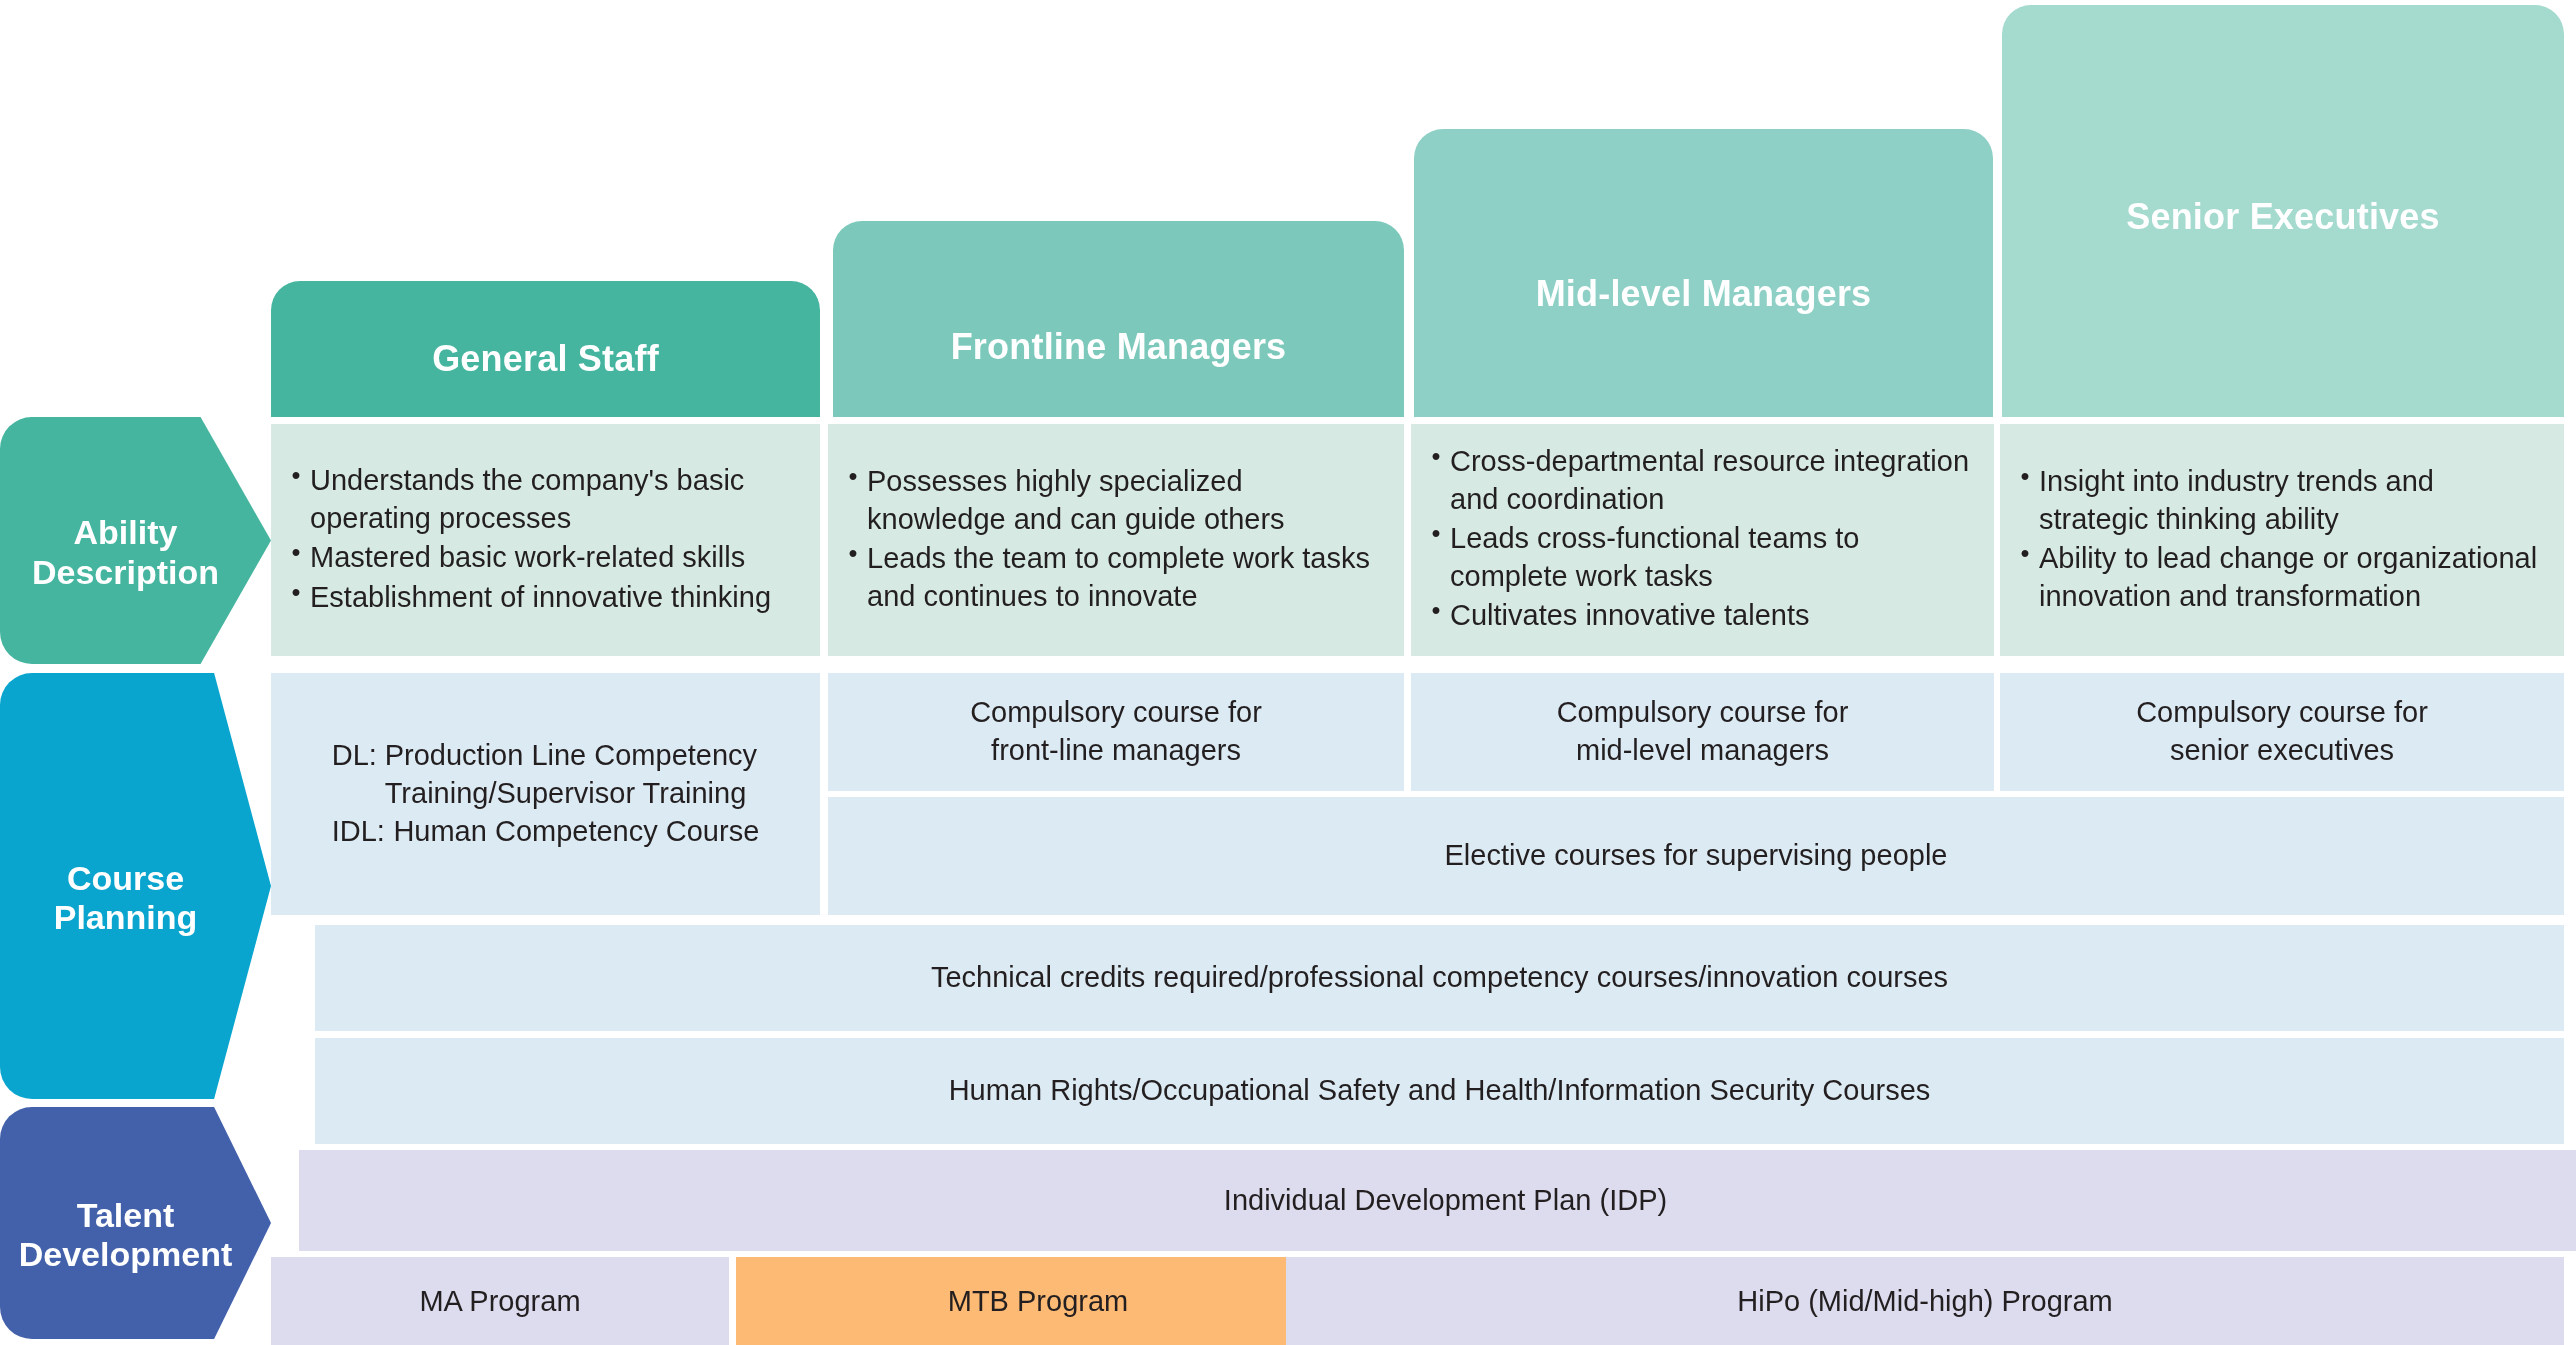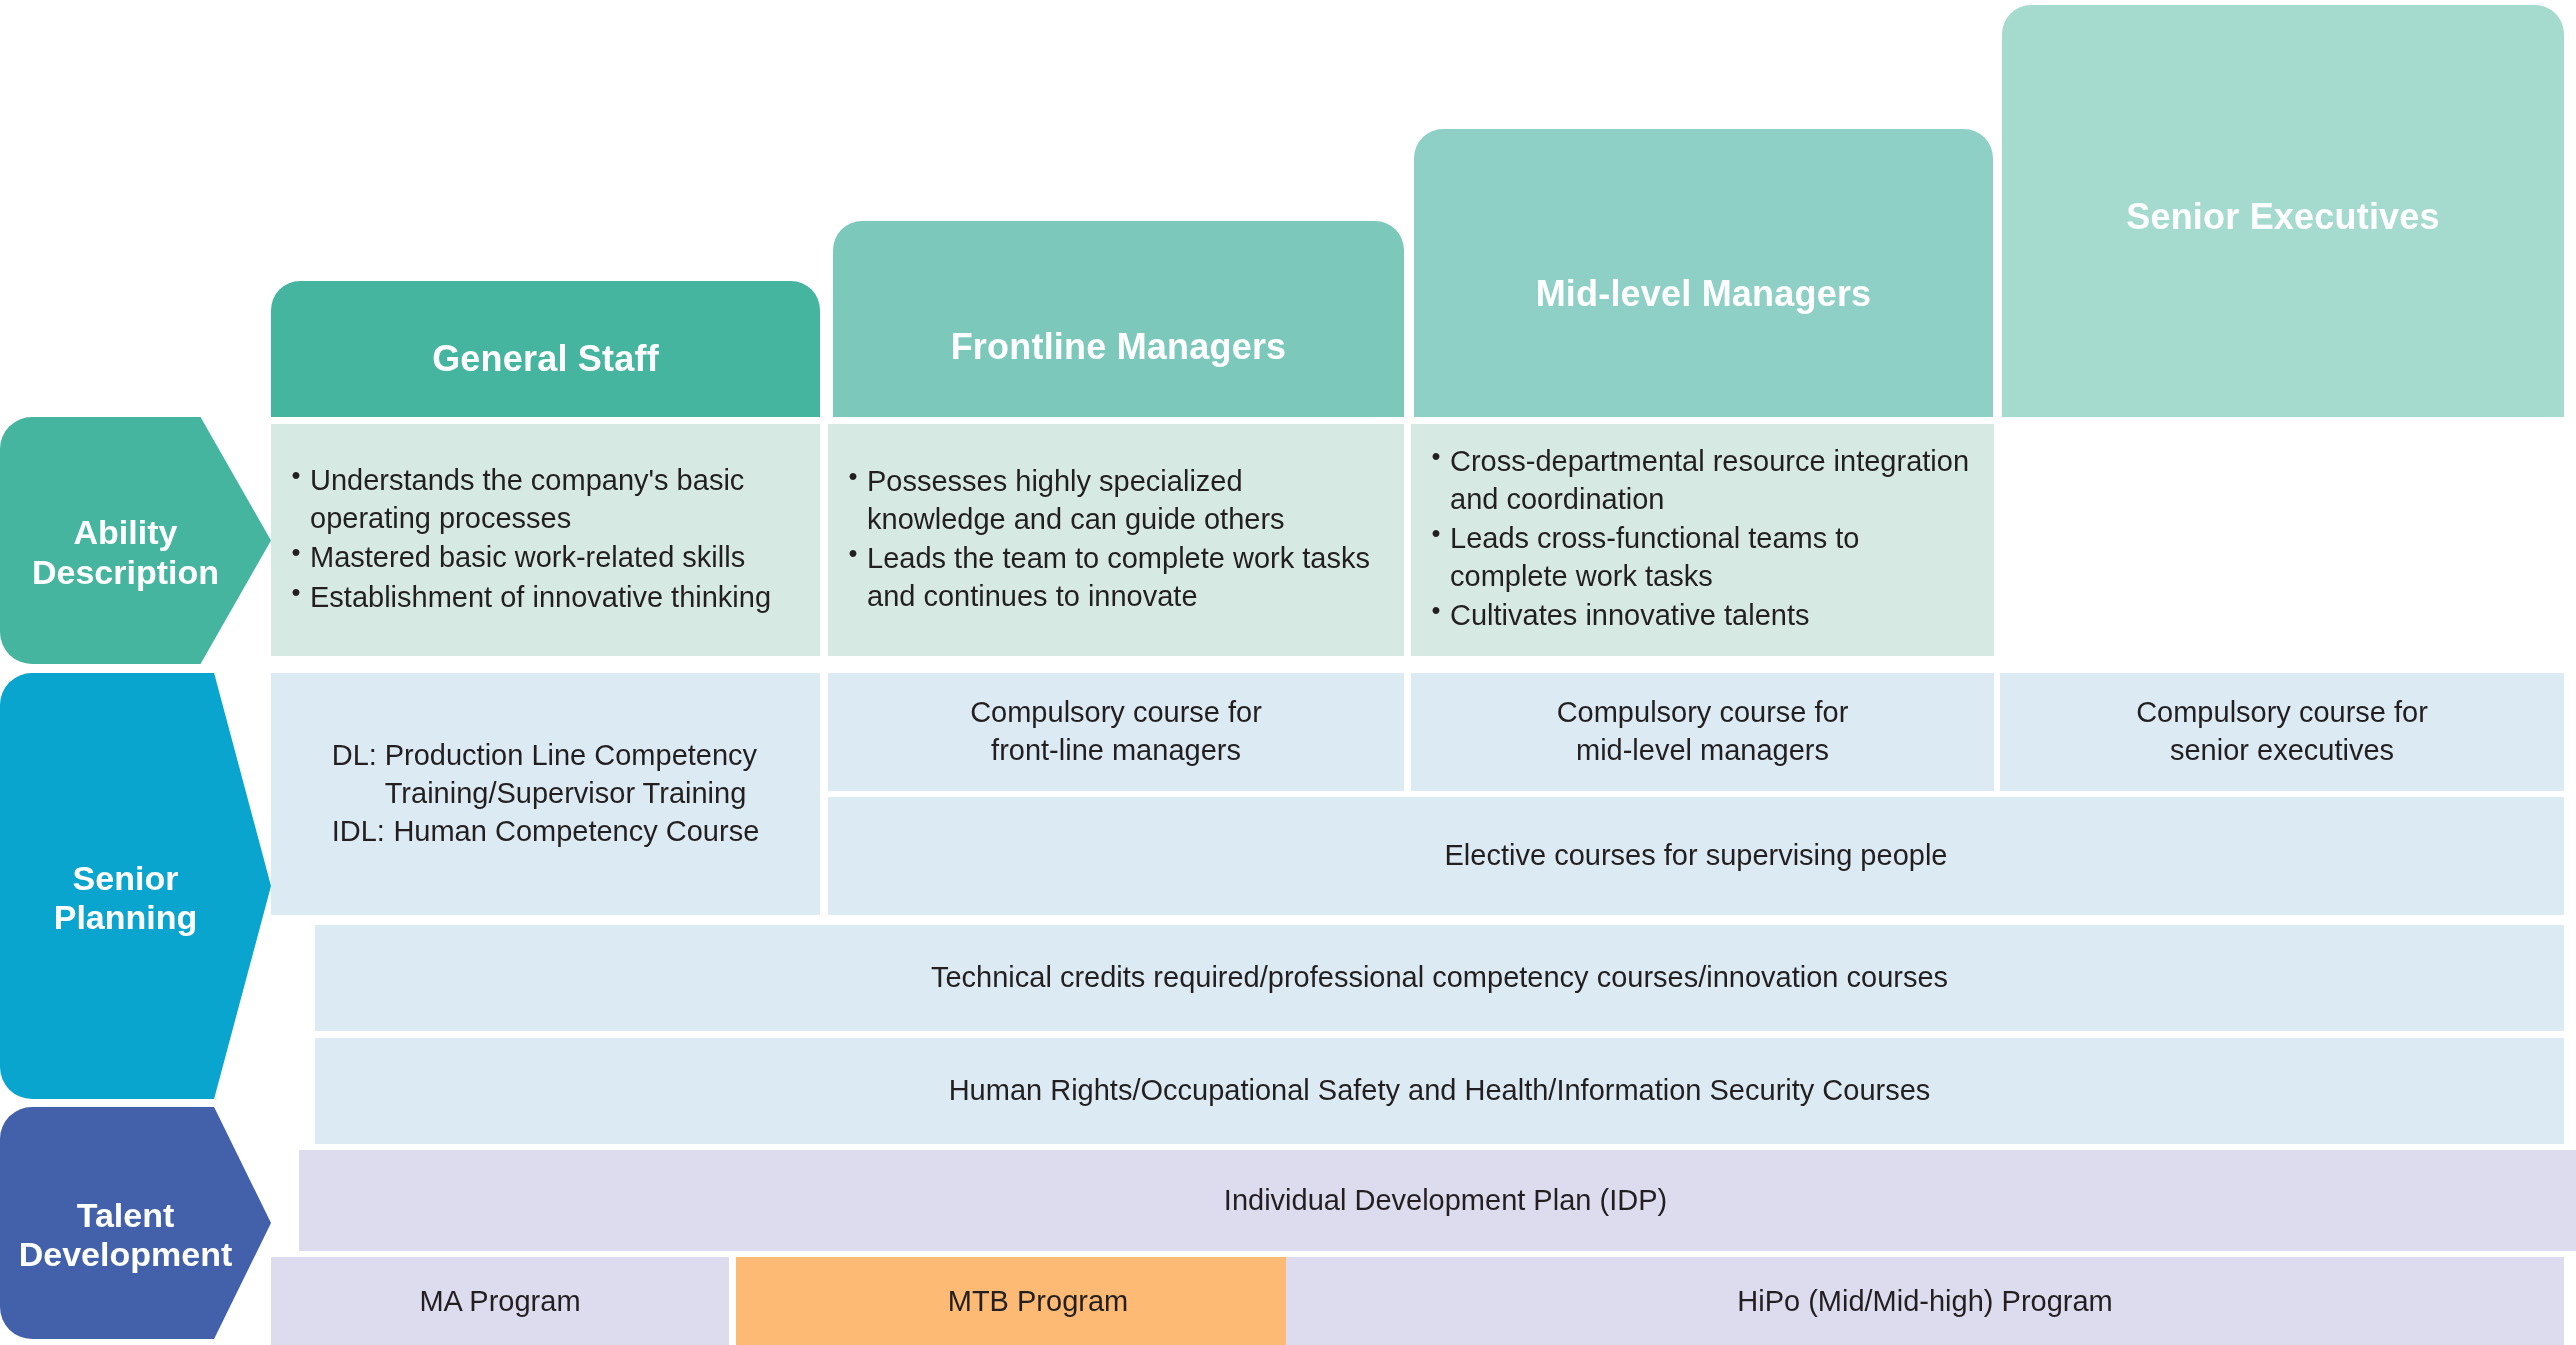--- a/index.html
+++ b/index.html
@@ -83,21 +83,21 @@
     <div class="stxt">
       <span>Ability</span><br>
       <span>Description</span>
     </div>
   </div>
 
   <div class="stage" style="left:0;top:673px;width:271px;height:426px;background:#0aa5ce;font-size:34px;
               border-radius:32px 0 0 32px;
               clip-path:polygon(0 0, 79% 0, 100% 50%, 79% 100%, 0 100%);">
     <div class="stxt">
-      <span>Senior</span><br>
+      <span>Course</span><br>
       <span>Planning</span>
     </div>
   </div>
 
   <div class="stage" style="left:0;top:1107px;width:271px;height:232px;background:#4360ab;font-size:34px;
               border-radius:32px 0 0 32px;
               clip-path:polygon(0 0, 79% 0, 100% 50%, 79% 100%, 0 100%);">
     <div class="stxt">
       <span>Talent</span><br>
       <span>Development</span>
@@ -120,20 +120,26 @@
   </div>
 
   <div class="cell" style="left:1411px;top:424px;width:583px;height:232px;background:#d6eae3;padding:15.3px 19px 15.3px 17px;font-size:29px;">
     <ul class="bullets inner">
       <li>Cross-departmental resource integration and coordination</li>
       <li>Leads cross-functional teams to complete work tasks</li>
       <li>Cultivates innovative talents</li>
     </ul>
   </div>
 
+  <div class="cell" style="left:2000px;top:424px;width:564px;height:232px;background:#d6eae3;padding:15.3px 19px 15.3px 17px;font-size:29px;">
+    <ul class="bullets inner">
+      <li>Insight into industry trends and strategic thinking ability</li>
+      <li>Ability to lead change or organizational innovation and transformation</li>
+    </ul>
+  </div>
 
   <div class="cell center" style="left:271px;top:673px;width:549px;height:242px;background:#dceaf3;padding:0 15.3px;font-size:29px;">
     <div class="inner" style="text-align:center;">
       <div class="dlblock">
         <div class="dlrow">
           <span class="dlkey">DL:</span>
           <span>Production Line Competency</span>
         </div>
         <div class="dlrow">
           <span class="dlkey"></span>

